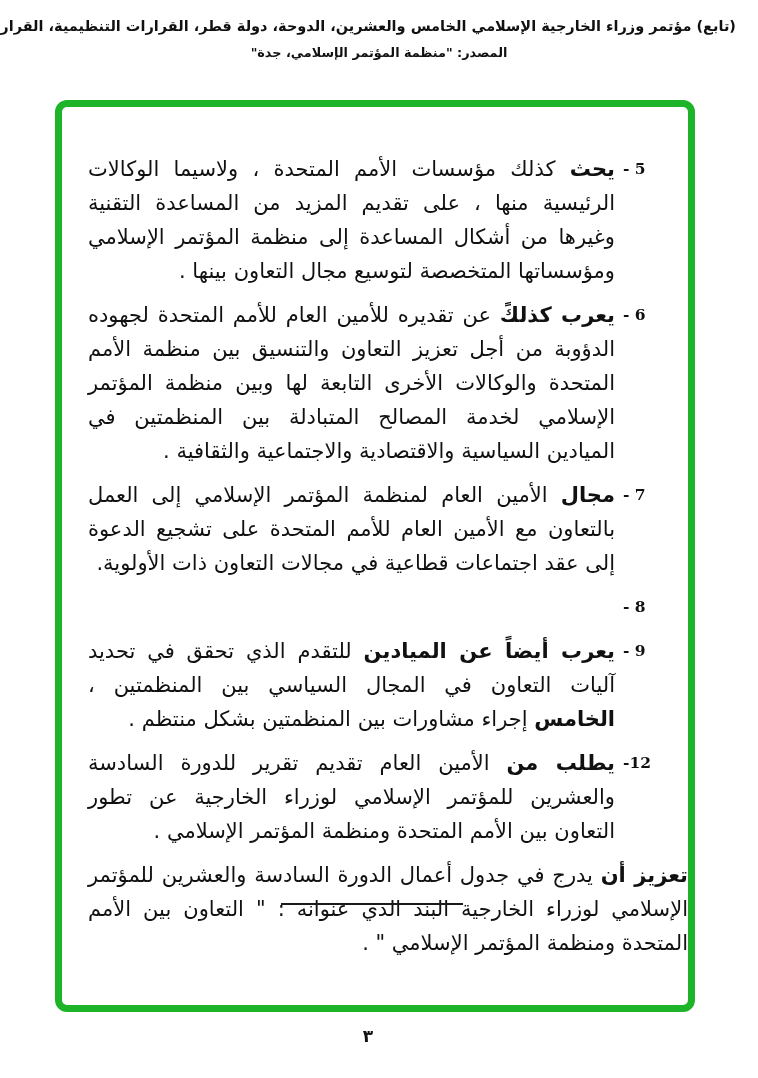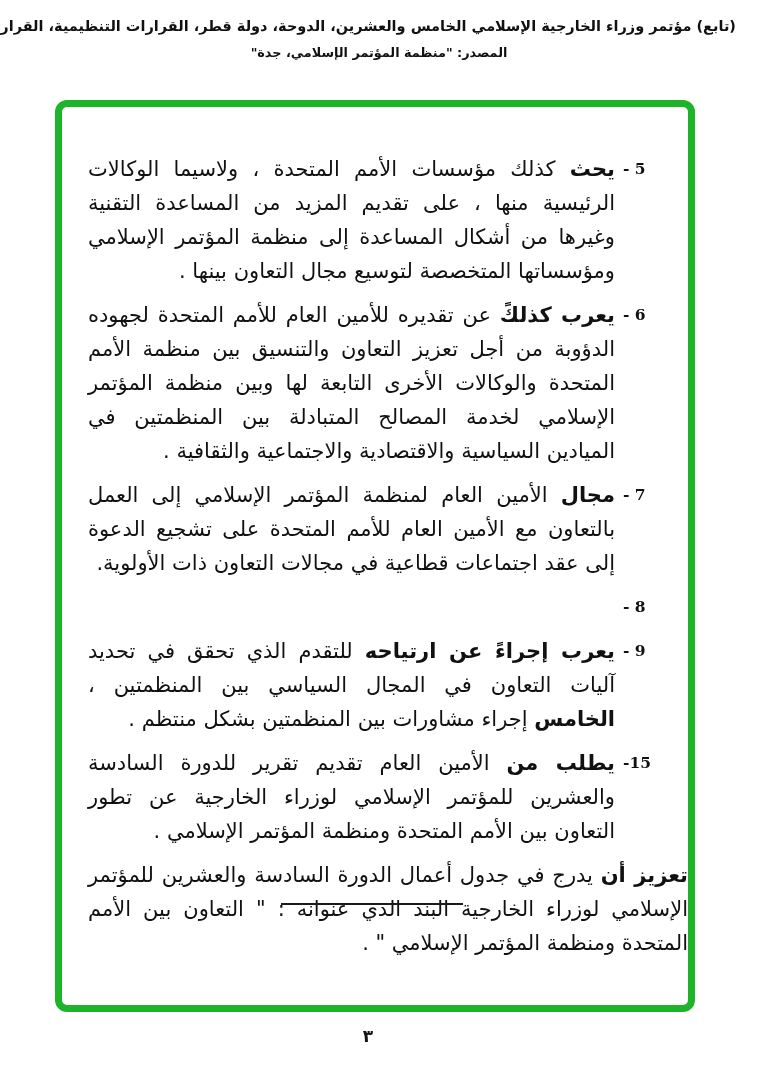--- a/index.html
+++ b/index.html
@@ -113,24 +113,24 @@
       </div>
       <div class="item">
         <span class="item-marker">- 7</span>
         <p class="item-text"><span class="lead">مجال</span><span class="body"> الأمين العام لمنظمة المؤتمر الإسلامي إلى العمل بالتعاون مع الأمين العام للأمم المتحدة على تشجيع الدعوة إلى عقد اجتماعات قطاعية في مجالات التعاون ذات الأولوية.</span></p>
       </div>
       <div class="item">
         <span class="item-marker">- 8</span>
       </div>
       <div class="item">
         <span class="item-marker">- 9</span>
-        <p class="item-text"><span class="lead">يعرب إجراءً عن ارتياحه</span><span class="body"> للتقدم الذي تحقق في تحديد آليات التعاون في المجال السياسي بين المنظمتين ، </span><span class="lead">الخامس</span><span class="body"> إجراء مشاورات بين المنظمتين بشكل منتظم .</span></p>
+        <p class="item-text"><span class="lead">يعرب أيضاً عن الميادين</span><span class="body"> للتقدم الذي تحقق في تحديد آليات التعاون في المجال السياسي بين المنظمتين ، </span><span class="lead">الخامس</span><span class="body"> إجراء مشاورات بين المنظمتين بشكل منتظم .</span></p>
       </div>
       <div class="item">
-        <span class="item-marker">-15</span>
+        <span class="item-marker">-12</span>
         <p class="item-text"><span class="lead">يطلب من</span><span class="body"> الأمين العام تقديم تقرير للدورة السادسة والعشرين للمؤتمر الإسلامي لوزراء الخارجية عن تطور التعاون بين الأمم المتحدة ومنظمة المؤتمر الإسلامي .</span></p>
       </div>
       <div class="item">
         <p class="item-text"><span class="lead">تعزيز أن</span><span class="body"> يدرج في جدول أعمال الدورة السادسة والعشرين للمؤتمر الإسلامي لوزراء الخارجية البند الذي عنوانه : " التعاون بين الأمم المتحدة ومنظمة المؤتمر الإسلامي " .</span></p>
       </div>
     </div>
   <div class="separator"></div>
 </div>
 
 <div class="page-number">٣</div>

